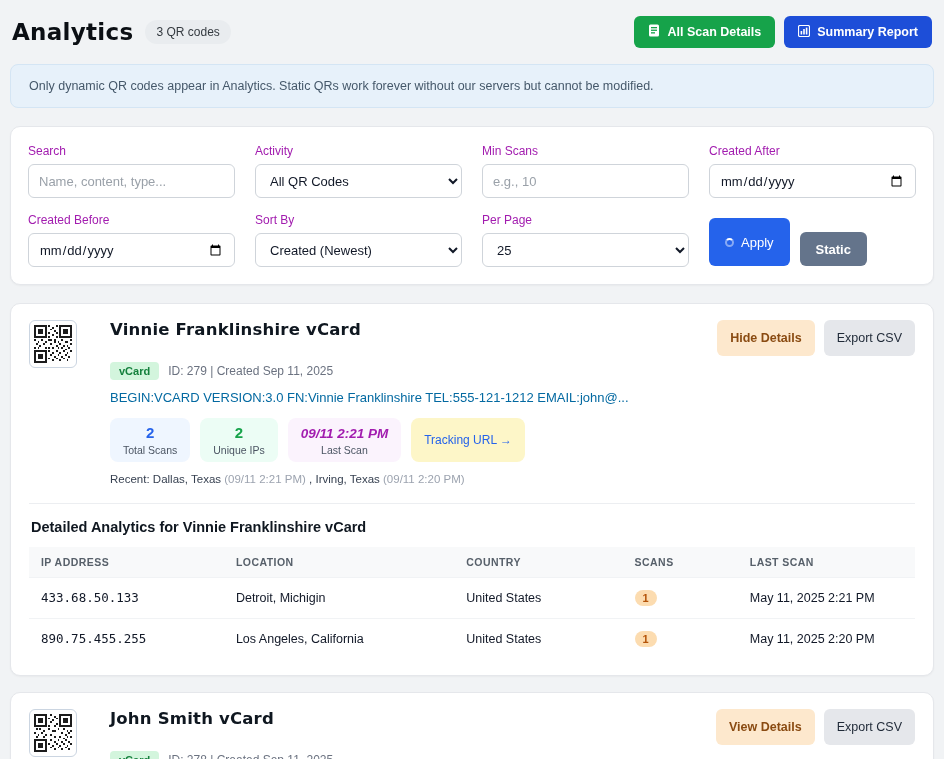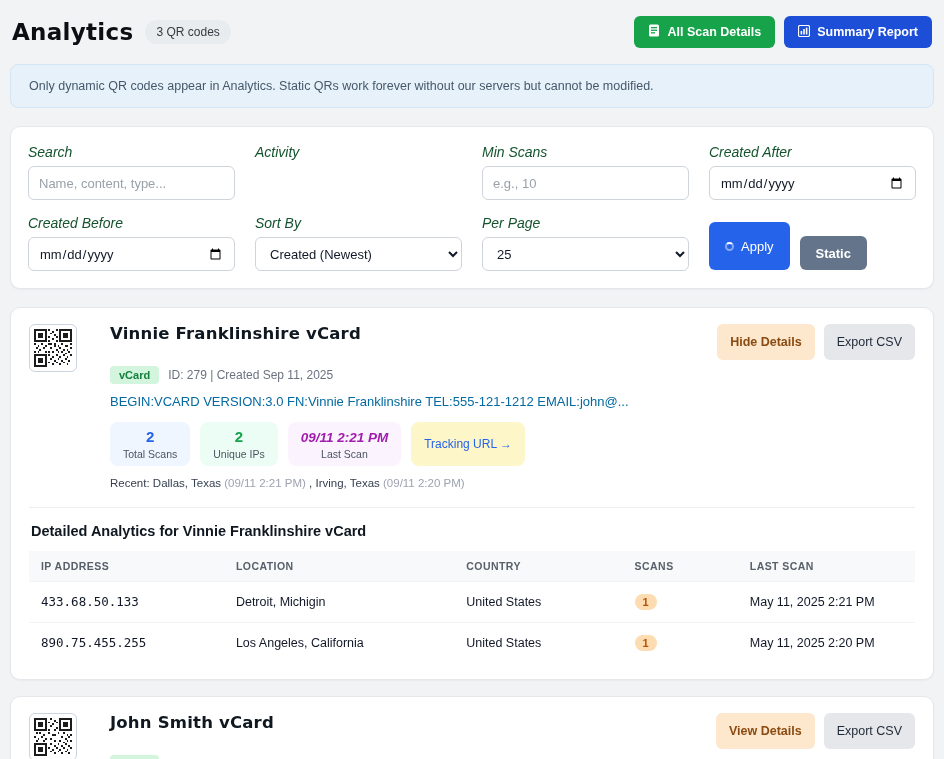--- a/index.html
+++ b/index.html
@@ -23,21 +23,21 @@
   .btn-blue { background: #1d4ed8; }
 
   
   .banner { background: #e7f1fa; border: 1px solid #d4e5f4; border-radius: 8px;
             padding: 14px 18px; font-size: 12.5px; color: #45586a; margin: 6px 0 18px 0; }
 
   
   .filter-card { background: #fff; border: 1px solid #e5e7eb; border-radius: 10px;
                  box-shadow: 0 1px 2px rgba(0,0,0,.04); padding: 17px; margin-bottom: 18px; }
   .filter-grid { display: grid; grid-template-columns: repeat(4, 1fr); gap: 15px 20px; }
-  .field label { display: block; font-size: 14px; color: #14532d; margin-bottom: 6px; font-weight: 500; font-style: italic; }
+  .field label { display: block; font-size: 12px; color: #a21caf; margin-bottom: 6px; font-weight: 500; }
   .field input, .field select {
     width: 100%; height: 34px; border: 1px solid #cfd4da; border-radius: 6px;
     padding: 0 10px; font-size: 13px; color: #111827; background: #fff;
     font-family: "Liberation Sans", sans-serif;
   }
   .field input::placeholder { color: #9aa1a9; }
   .filter-buttons { display: flex; align-items: flex-end; gap: 10px; padding-bottom: 1px; }
   .btn-apply { background: #2563eb; color: #fff; border: none; border-radius: 6px; height: 48px;
                padding: 0 16px; font-size: 13px; font-weight: 400; display: inline-flex; align-items: center; gap: 7px; cursor: pointer; }
   .spinner { width: 9px; height: 9px; border-radius: 50%; border: 2px solid rgba(255,255,255,.45);
@@ -134,20 +134,23 @@
   </div>
 
   <div class="filter-card">
     <div class="filter-grid">
       <div class="field">
         <label>Search</label>
         <input type="text" placeholder="Name, content, type..." style="">
       </div>
       <div class="field">
         <label>Activity</label>
+        <select>
+          <option>All QR Codes</option>
+        </select>
       </div>
       <div class="field">
         <label>Min Scans</label>
         <input type="text" placeholder="e.g., 10" style="">
       </div>
       <div class="field">
         <label>Created After</label>
         <input type="date" style="">
       </div>
 

